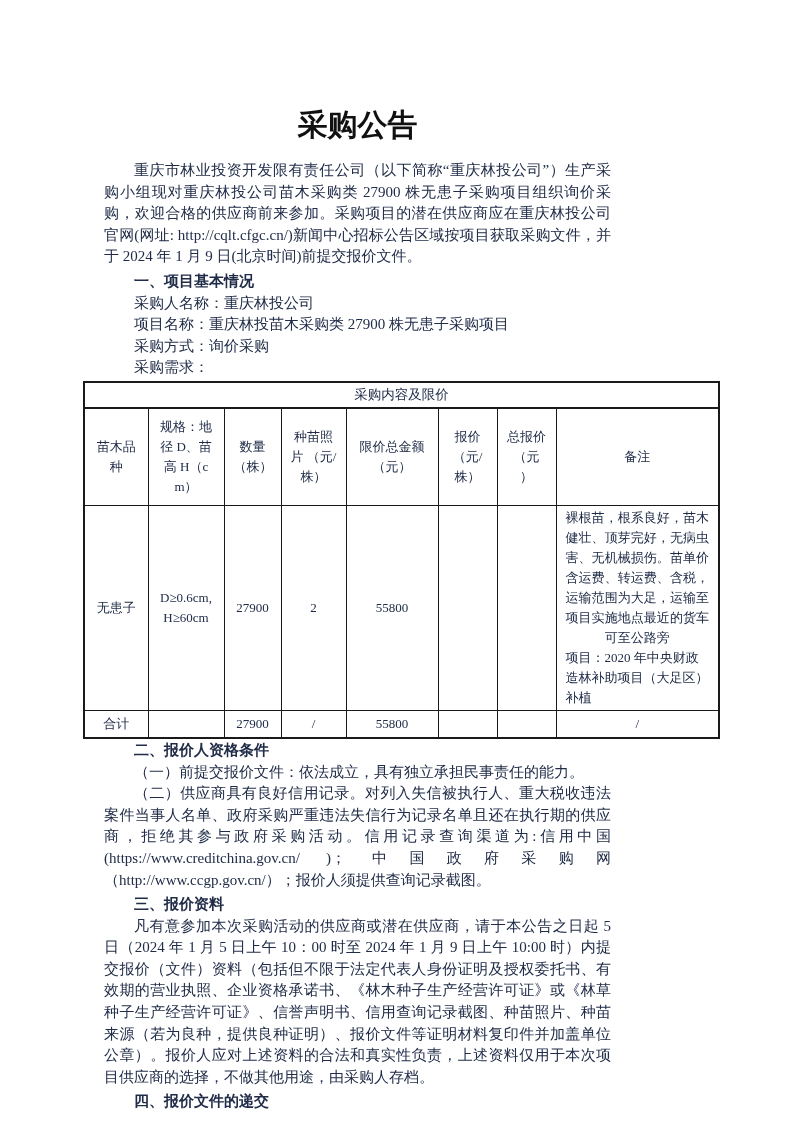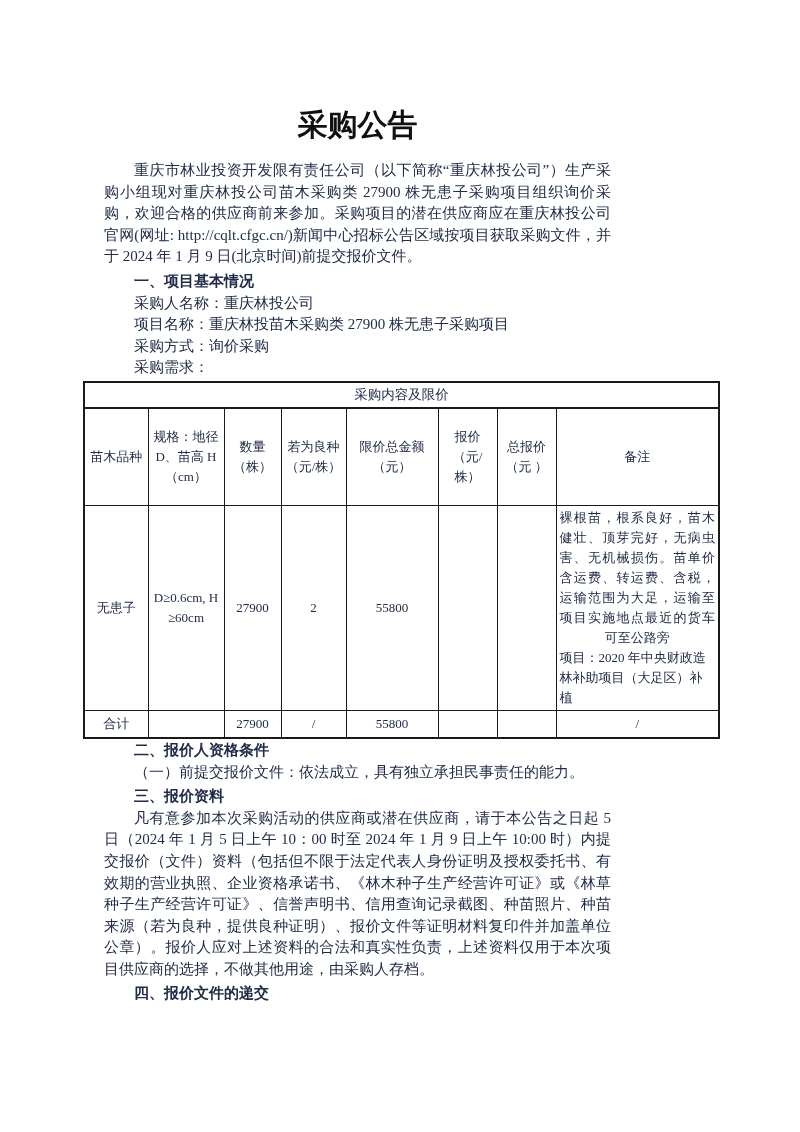--- a/index.html
+++ b/index.html
@@ -47,21 +47,21 @@
     margin-left: -21px;
     margin-top: 2px;
     border: 2px solid #1a1a1a;
   }
   table.ptable td {
     border: 1px solid #1a1a1a;
     font-size: 13px;
     line-height: 20px;
     text-align: center;
     vertical-align: middle;
-    padding: 2px 3px;
+    padding: 2px 9px;
     overflow: hidden;
     word-break: break-all;
   }
   tr.cap-row td {
     height: 20px;
     font-size: 13.5px;
     border-bottom: 2px solid #1a1a1a;
   }
   tr.h-row td { height: 92px; }
   tr.d-row td { height: 164px; margin-top: 35px; }
@@ -108,21 +108,21 @@
         <col style="width:163px">
     </colgroup>
     <tbody>
       <tr class="cap-row">
         <td colspan="8">采购内容及限价</td>
       </tr>
       <tr class="h-row">
         <td>苗木品种</td>
         <td>规格：地径 D、苗高 H（cm）</td>
         <td>数量 （株）</td>
-        <td>若为良种 （元/株）</td>
+        <td>种苗照片 （元/株）</td>
         <td>限价总金额 （元）</td>
         <td>报价 （元/株）</td>
         <td>总报价 （元 ）</td>
         <td>备注</td>
       </tr>
       <tr class="d-row">
         <td>无患子</td>
         <td>D≥0.6cm, H≥60cm</td>
         <td>27900</td>
         <td>2</td>
@@ -142,19 +142,20 @@
         <td>55800</td>
         <td></td>
         <td></td>
         <td>/</td>
       </tr>
     </tbody>
   </table>
 
   <p class="para indent bold mt10">二、报价人资格条件</p>
   <p class="para indent">（一）前提交报价文件：依法成立，具有独立承担民事责任的能力。</p>
+  <p class="para indent">（二）供应商具有良好信用记录。对列入失信被执行人、重大税收违法案件当事人名单、政府采购严重违法失信行为记录名单且还在执行期的供应商，拒绝其参与政府采购活动。信用记录查询渠道为:信用中国 (https://www.creditchina.gov.cn/ )； 中国政府采购网（http://www.ccgp.gov.cn/）；报价人须提供查询记录截图。</p>
 
   <p class="para indent bold mt3">三、报价资料</p>
   <p class="para indent">凡有意参加本次采购活动的供应商或潜在供应商，请于本公告之日起 5 日（2024 年 1 月 5 日上午 10：00 时至 2024 年 1 月 9 日上午 10:00 时）内提交报价（文件）资料（包括但不限于法定代表人身份证明及授权委托书、有效期的营业执照、企业资格承诺书、《林木种子生产经营许可证》或《林草种子生产经营许可证》、信誉声明书、信用查询记录截图、种苗照片、种苗来源（若为良种，提供良种证明）、报价文件等证明材料复印件并加盖单位公章）。报价人应对上述资料的合法和真实性负责，上述资料仅用于本次项目供应商的选择，不做其他用途，由采购人存档。</p>
 
   <p class="para indent bold mt3">四、报价文件的递交</p>
 
 </div>
 
 </body></html>

